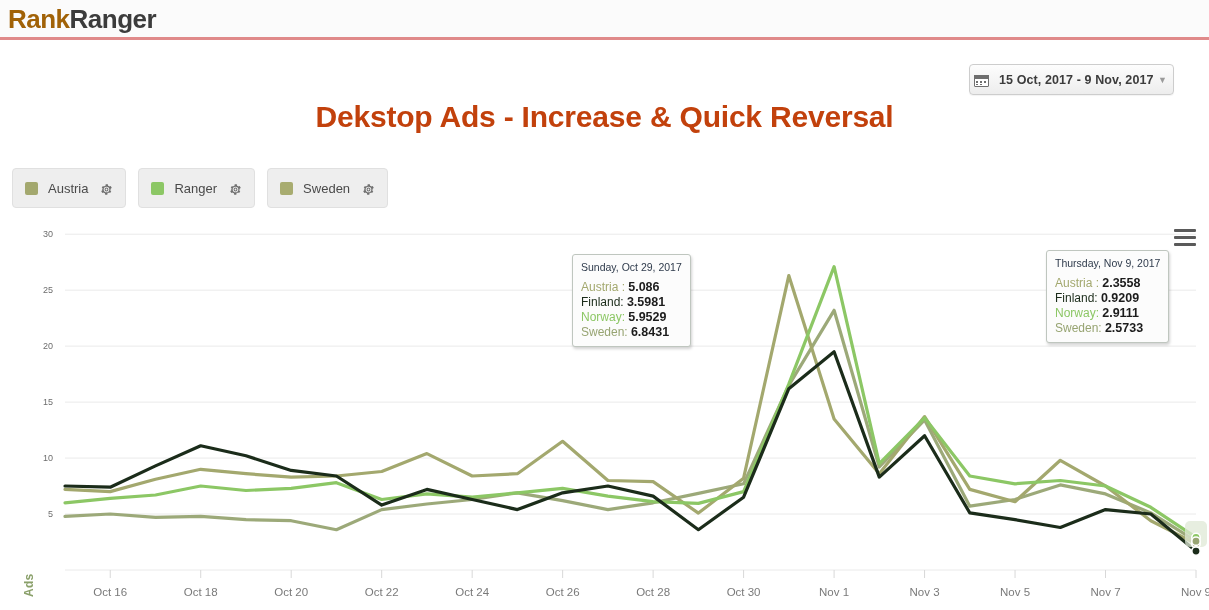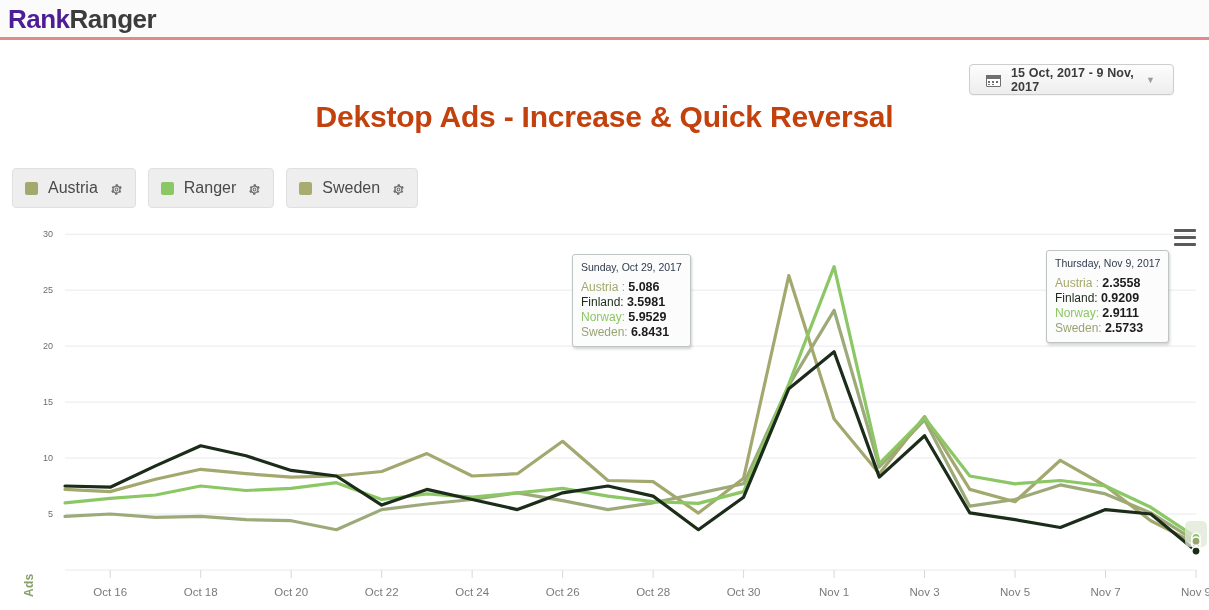--- a/index.html
+++ b/index.html
@@ -15,30 +15,30 @@
   .header {
     position: absolute; left:0; top:0; width:1209px; height:40px;
     background: #fbfbfb;
     border-bottom: 3px solid #e08a8a;
   }
   .logo {
     position:absolute; left:8px; top:4px;
     font-size: 26px; font-weight: bold; letter-spacing:-0.5px;
     font-family:"Liberation Sans", sans-serif;
   }
-  .logo .rank { color:#4c1d95; }
+  .logo .rank { color:#a16207; }
   .logo .ranger { color:#3c3c3c; }
 
   
   .datepicker {
     position:absolute; right:35px; top:64px;
     width:205px; height:31px;
     background: linear-gradient(#fdfdfd,#ededed);
     border:1px solid #cdcdcd; border-radius:4px;
-    display:flex; align-items:center; padding:0 16px;
+    display:flex; align-items:center; padding:0 4px;
     box-shadow: 0 1px 1px rgba(0,0,0,0.05);
   }
   .cal-icon { width:15px; height:14px; position:relative; flex:0 0 auto; }
   .cal-icon .cal-body{
     position:absolute; left:0; top:2px; width:15px; height:12px;
     border:1.5px solid #6f6f6f; border-radius:1px; background:#fff;
   }
   .cal-icon .cal-top{
     position:absolute; left:0; top:2px; width:15px; height:4px; background:#6f6f6f;
   }
@@ -64,21 +64,21 @@
   }
 
   
   .legend { position:absolute; left:12px; top:168px; display:flex; gap:12px; }
   .legend-item {
     height:40px; display:flex; align-items:center;
     background:#eeeeee; border:1px solid #e0e0e0; border-radius:4px;
     padding:0 12px; cursor:pointer;
   }
   .legend-swatch { width:13px; height:13px; border-radius:2px; flex:0 0 auto; }
-  .legend-label { font-size:16px; color:#4a4a4a; padding:0 12px 0 10px; white-space:nowrap; }
+  .legend-label { font-size:13px; color:#4a4a4a; padding:0 12px 0 10px; white-space:nowrap; }
   .gear { width:13px; height:13px; flex:0 0 auto; }
 
   
   .chart-wrap { position:absolute; left:0; top:215px; width:1209px; height:395px; }
   .plot-svg { position:absolute; left:0; top:0; }
 
   .hamburger {
     position:absolute; right:13px; top:14px; width:22px; height:18px; cursor:pointer;
   }
   .hamburger span {

